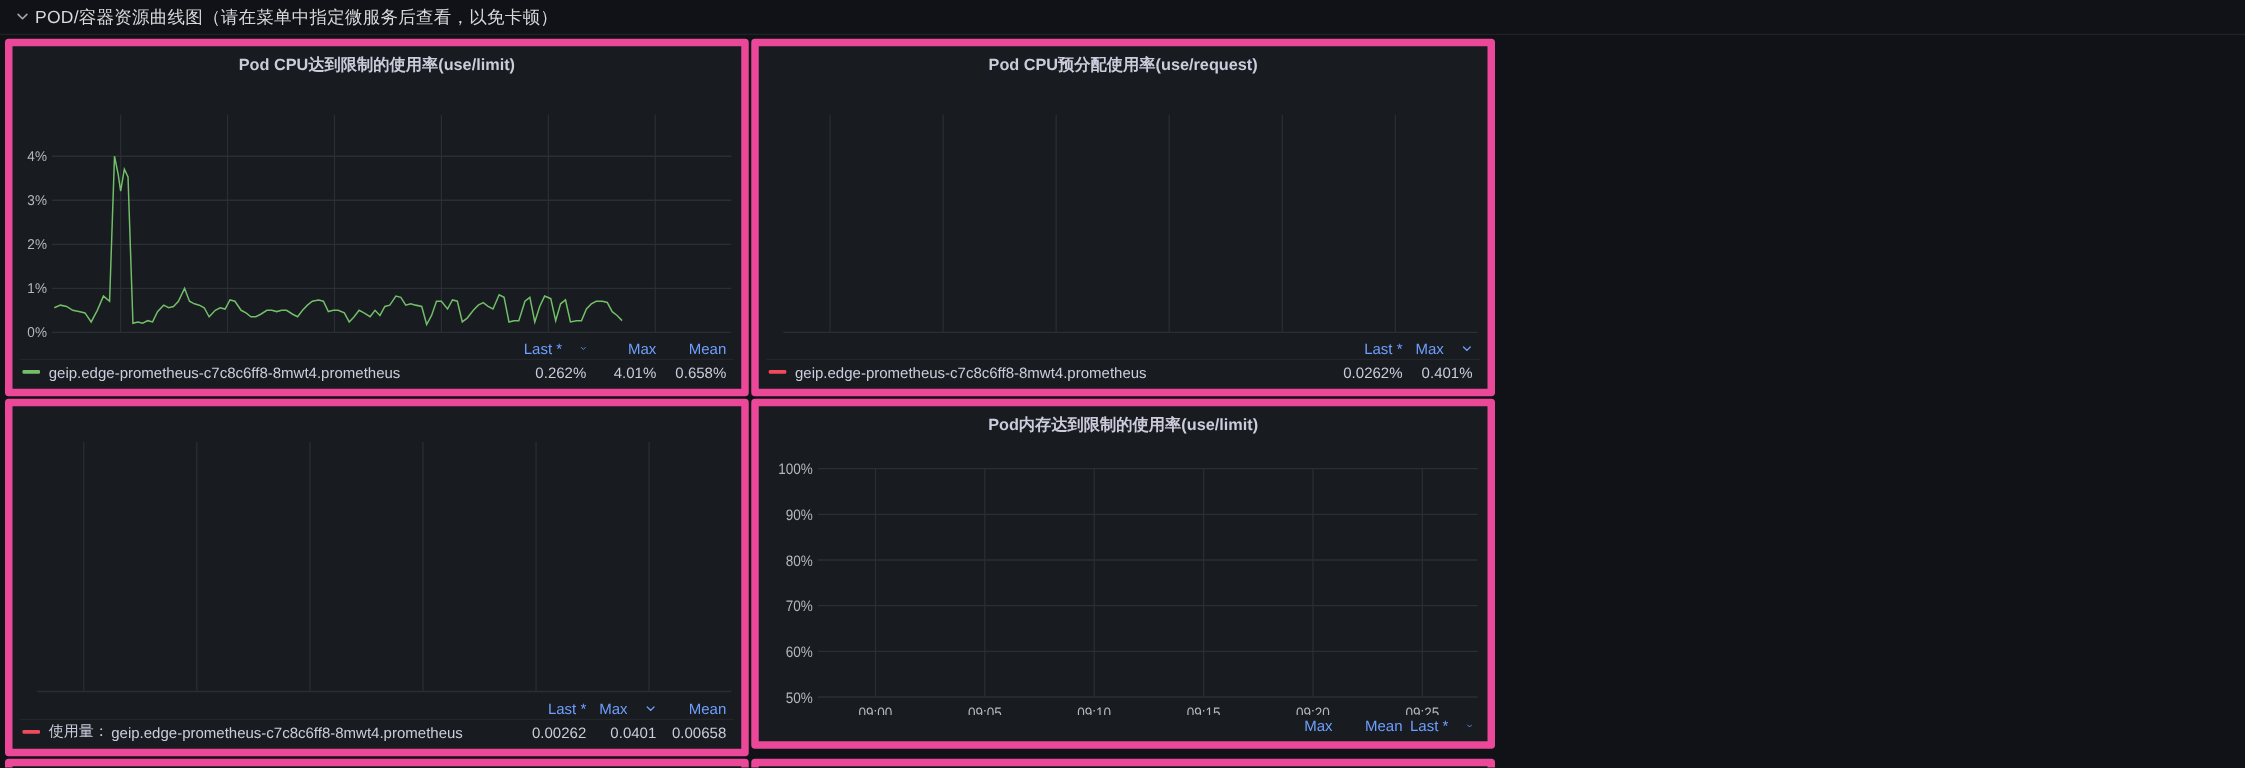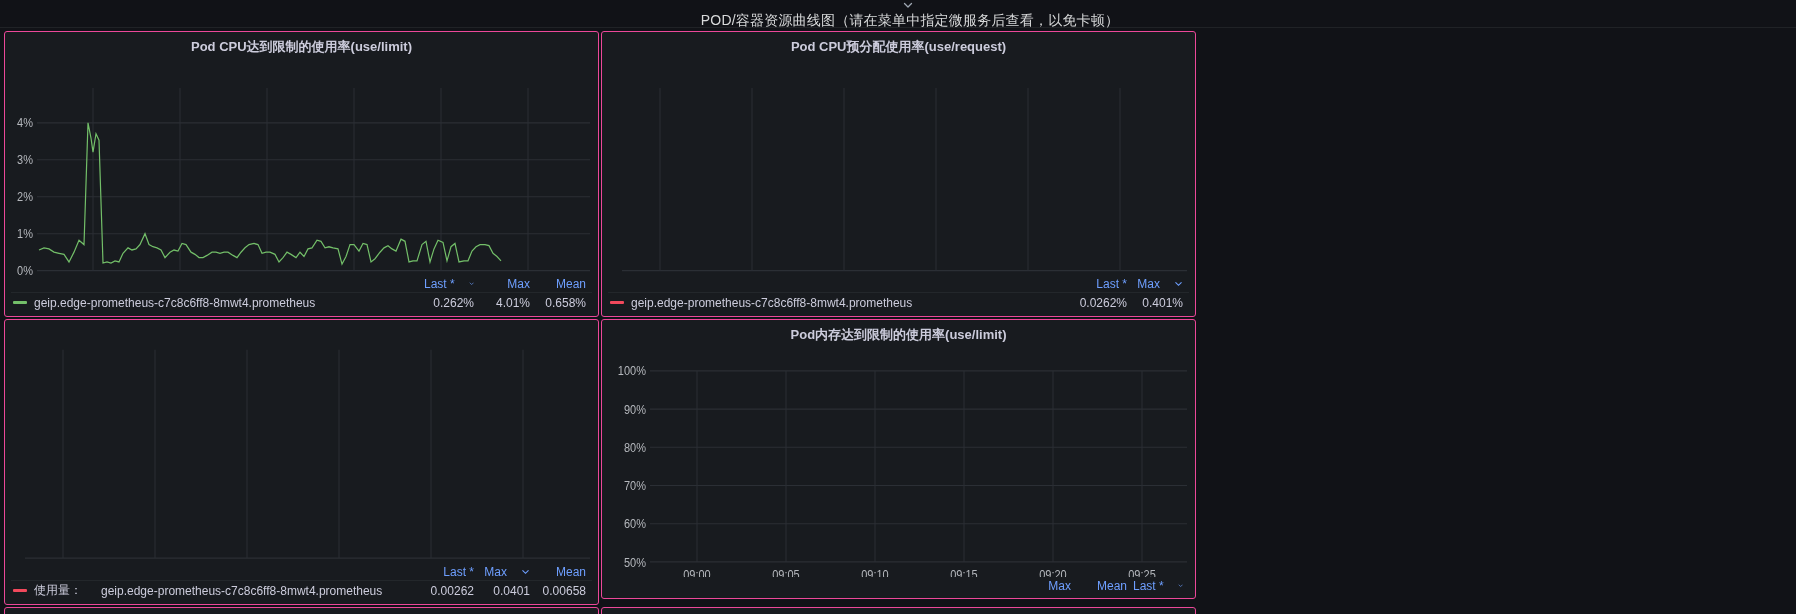--- a/index.html
+++ b/index.html
@@ -8,46 +8,45 @@
     background: #111217;
     font-family: "Liberation Sans", sans-serif;
     overflow: hidden;
   }
   .dash { width: 1796px; height: 614px; position: relative; }
 
   
   .row-header {
     height: 28px;
     display: flex; align-items: center;
-    padding-left: 24px;
+    padding-left: 12px;
     color: #d8d9da;
     font-size: 14px;
     border-bottom: 1px solid #202226;
-    flex-direction: column;
   }
   .row-chevron {
     display: inline-block; width: 12px; height: 12px;
     margin-right: 4px; position: relative; top: -1px;
     color: #9fa7b3;
   }
   .row-chevron svg { display:block; }
   .row-title { font-size: 14px; color: #d8d9da; letter-spacing: .2px; }
 
   
   .grid {
     position: absolute; top: 29px; left: 0;
     width: 1796px;
     display: flex; flex-wrap: wrap;
     gap: 2px 2px;
     padding: 2px 4px;
   }
   .panel {
     width: 595px;
     background: #181b1f;
-    border: 1px solid #ec4899;
+    border: 6px solid #ec4899;
     border-radius: 3px;
     position: relative;
     display: flex; flex-direction: column;
   }
   .panel.r1 { height: 286px; }
   .panel.r2 { height: 280px; }
 
   .panel-head {
     height: 30px; flex: 0 0 30px;
     display: flex; align-items: center; justify-content: center;
@@ -92,21 +91,21 @@
   .legend-head .cell.wide { width: 66px; }
   .legend-head .cell svg { display:block; }
   .legend-row {
     display: flex; align-items: center; height: 20px;
     border-top: 1px solid #23272b;
   }
   .legend-swatch {
     width: 14px; height: 3px; border-radius: 1px; flex: 0 0 14px;
     margin: 0 7px 0 2px;
   }
-  .legend-prefix { color: #ccccdc; margin-right: 19px; white-space: nowrap; }
+  .legend-prefix { color: #ccccdc; margin-right: 2px; white-space: nowrap; }
   .legend-label {
     color: #ccccdc; flex: 1 1 auto; white-space: nowrap;
     overflow: hidden; text-overflow: ellipsis;
   }
   .legend-val {
     width: 56px; text-align: right; padding-right: 6px;
     color: #ccccdc; white-space: nowrap;
   }
   .legend-val.wide { width: 66px; }
   .legend-spacer { flex: 1 1 auto; }

